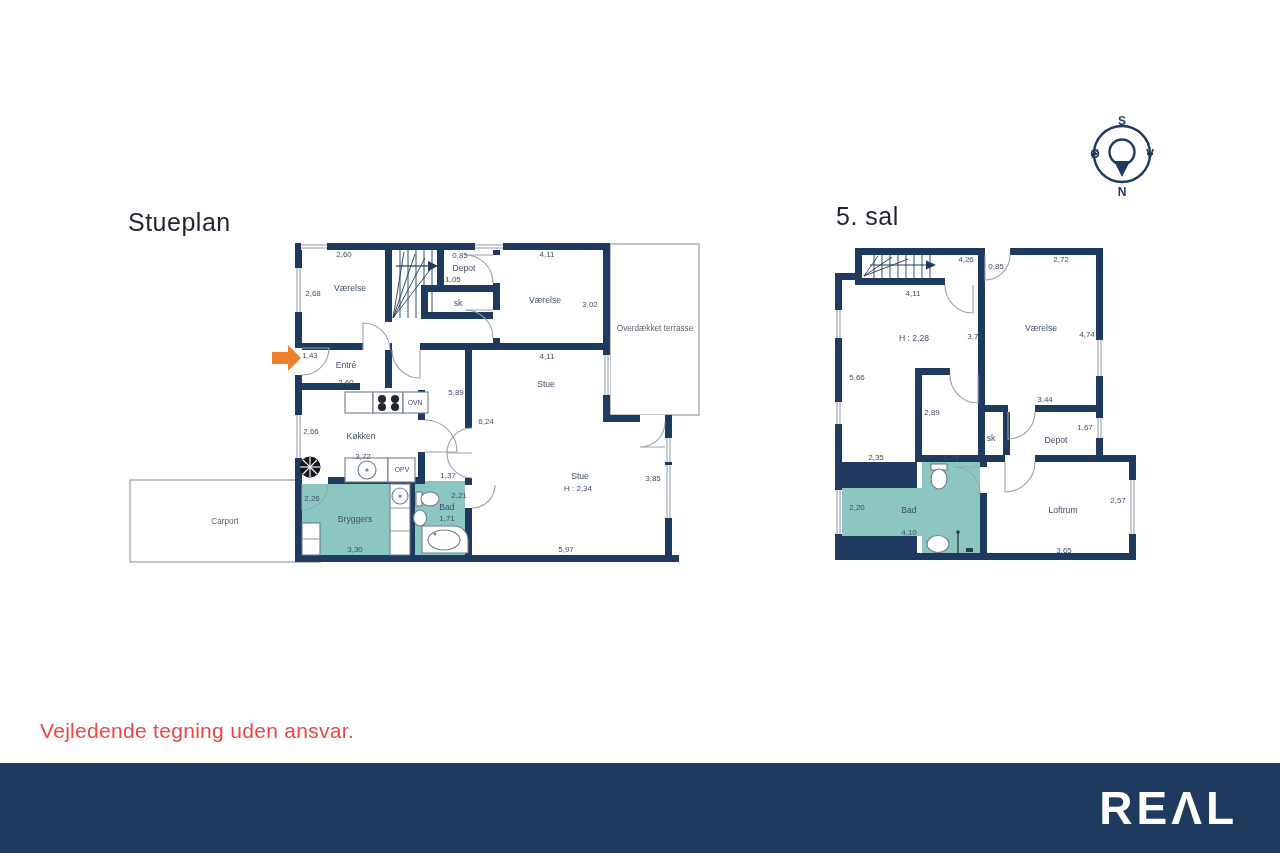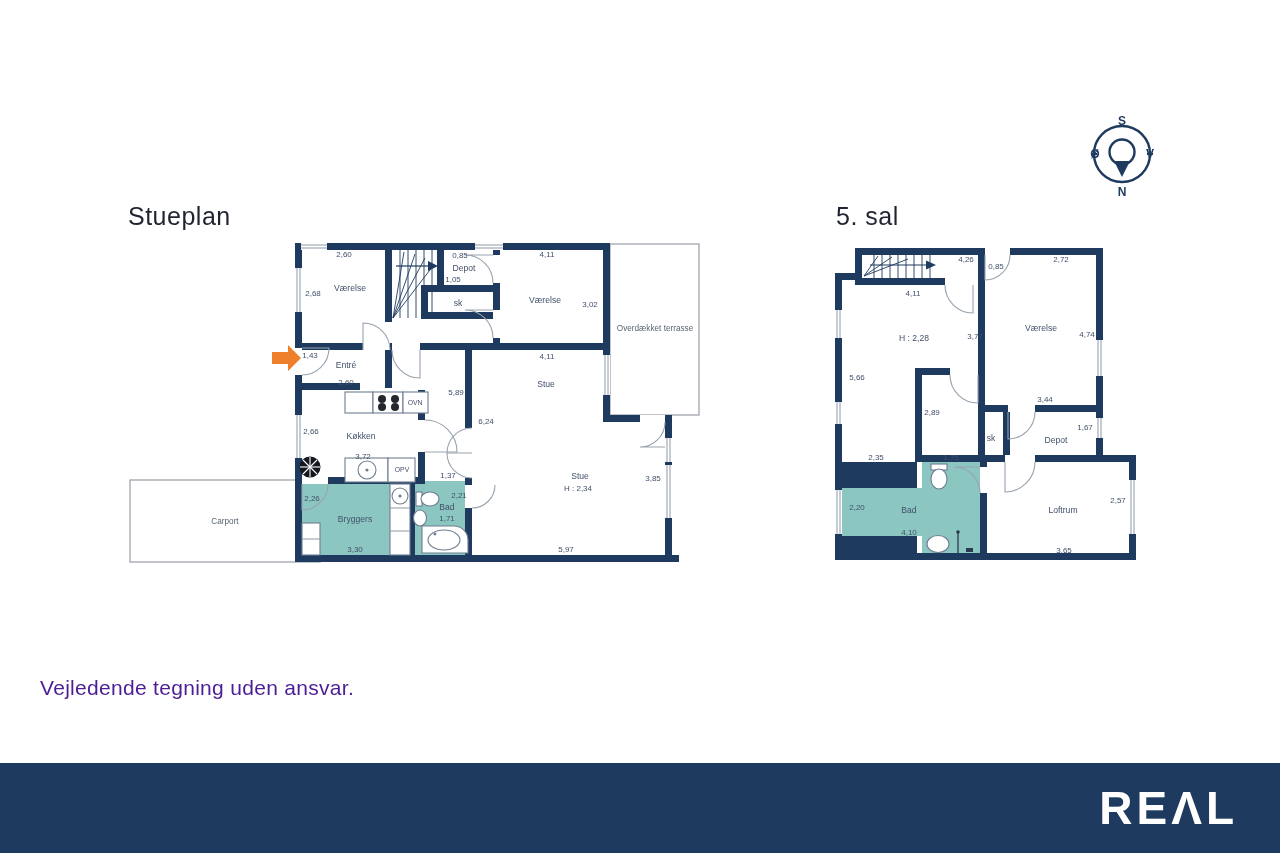--- a/index.html
+++ b/index.html
@@ -1,21 +1,21 @@
 <!DOCTYPE html>
 <html><head>
 <meta charset="utf-8">
 <style>
   html,body{margin:0;padding:0;background:#ffffff;}
   .page{position:relative;width:1280px;height:853px;background:#ffffff;overflow:hidden;
         font-family:"Liberation Sans",sans-serif;}
   .plan-title{position:absolute;font-size:25px;color:#1f2430;letter-spacing:.5px;font-weight:400;}
-  #title-stueplan{left:128px;top:202px;}
+  #title-stueplan{left:128px;top:208px;}
   #title-sal{left:836px;top:202px;}
-  .disclaimer{position:absolute;left:40px;top:676px;font-size:21px;color:#4c1d95;letter-spacing:.3px;}
+  .disclaimer{position:absolute;left:40px;top:719px;font-size:21px;color:#ef4444;letter-spacing:.3px;}
   .banner{position:absolute;left:0;top:763px;width:1280px;height:90px;background:#1e3a5f;
           display:flex;align-items:center;justify-content:flex-end;}
   .logo{color:#ffffff;font-size:46px;font-weight:700;letter-spacing:4px;padding-right:42px;
         font-family:"Liberation Sans",sans-serif;}
   svg text{font-family:"Liberation Sans",sans-serif;fill:#41506a;}
   .lbl{font-size:8px;}
   .room{font-size:8.6px;}
   .tiny{font-size:6.8px;}
   .outside{font-size:8.2px;fill:#5a6470;}
   .wall{fill:#1e3a5f;}

